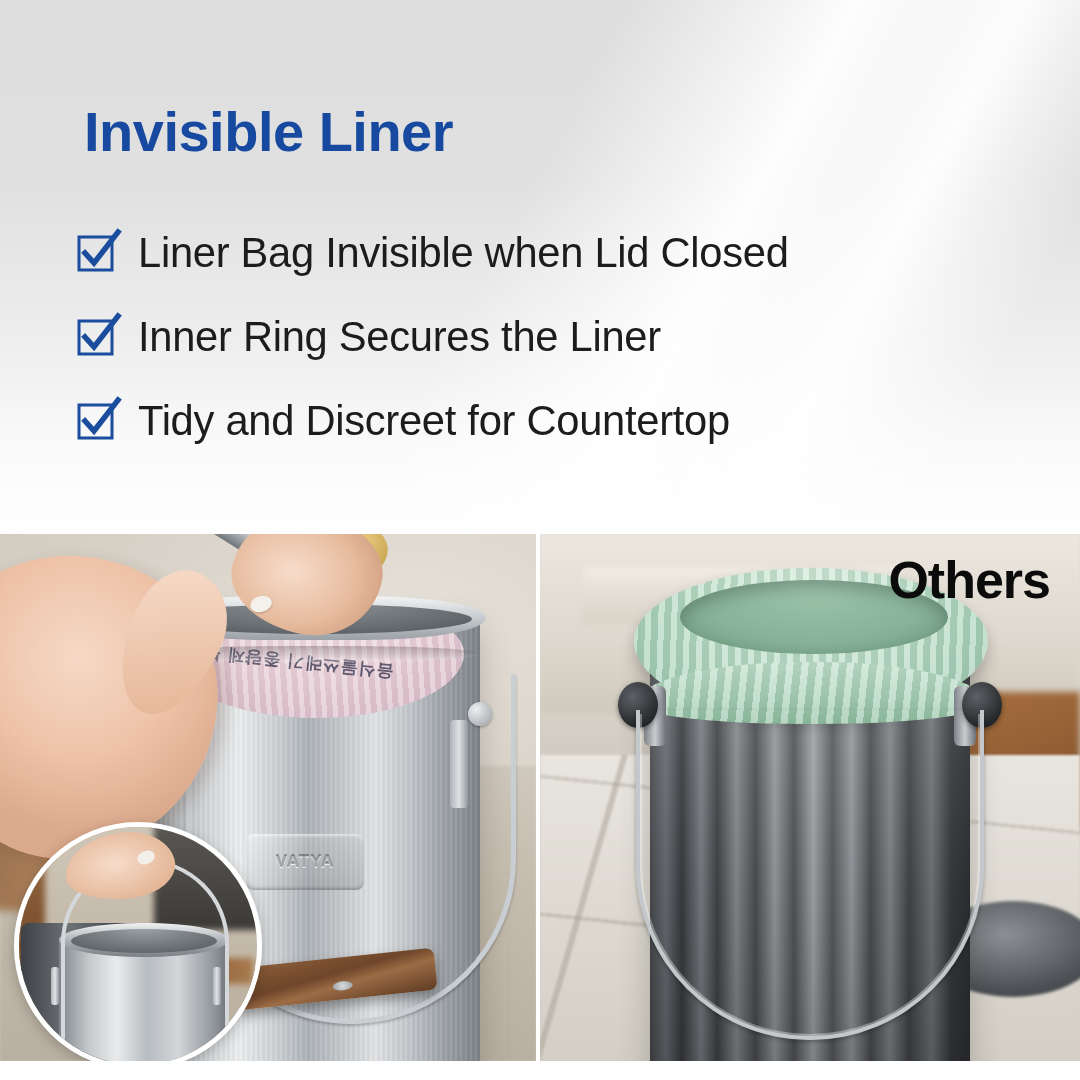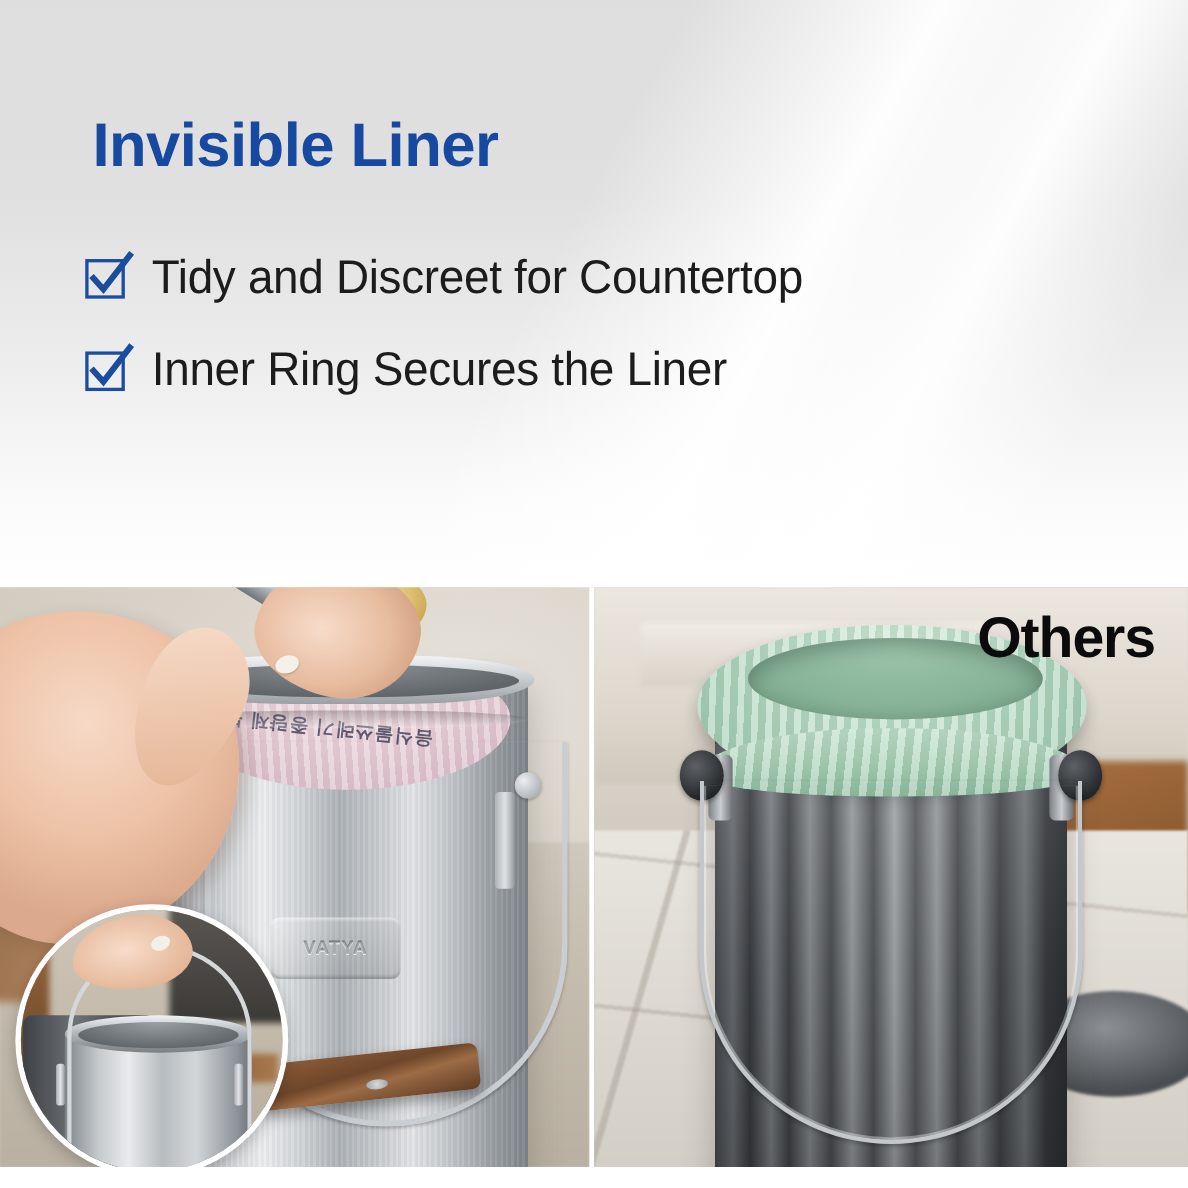--- a/index.html
+++ b/index.html
@@ -1,20 +1,20 @@
 <!DOCTYPE html>
 <html><head>
 <meta charset="utf-8">
 <title>Invisible Liner</title>
 <style>
   * { margin:0; padding:0; box-sizing:border-box; }
   html,body { width:1080px; height:1080px; overflow:hidden; background:#fff; }
   body { font-family:"Liberation Sans", sans-serif; }
 
-  .canvas { position:relative; width:1080px; height:1080px; overflow:hidden; background:#a16207; }
+  .canvas { position:relative; width:1080px; height:1080px; overflow:hidden; background:#4c1d95; }
 
   
   .top-panel {
     position:absolute; left:0; top:0; width:1080px; height:534px;
     background:
       linear-gradient(118deg,
         rgba(255,255,255,0) 0%,
         rgba(255,255,255,0) 46%,
         rgba(255,255,255,0.55) 56%,
         rgba(255,255,255,0.95) 63%,
@@ -417,39 +417,48 @@
 
 <div class="canvas">
 
   <div class="top-panel">
     <div class="sheen-b"></div>
 
     <div class="headline">Invisible Liner</div>
 
     <div class="features">
 
+      <div class="feature-row">
+        <div class="cbox">
+          <svg viewBox="0 0 48 48" xmlns="http://www.w3.org/2000/svg">
+            <rect x="5" y="11" width="33" height="33" fill="none" stroke="#1b4d9e" stroke-width="3"></rect>
+            <path d="M11 27 L20 37 L44 6" fill="none" stroke="#1b4d9e" stroke-width="5.5" stroke-linecap="square" stroke-linejoin="miter"></path>
+          </svg>
+        </div>
+        <div class="feature-text">Liner Bag Invisible when Lid Closed</div>
+      </div>
+
+      <div class="feature-row">
+        <div class="cbox">
+          <svg viewBox="0 0 48 48" xmlns="http://www.w3.org/2000/svg">
+            <rect x="5" y="11" width="33" height="33" fill="none" stroke="#1b4d9e" stroke-width="3"></rect>
+            <path d="M11 27 L20 37 L44 6" fill="none" stroke="#1b4d9e" stroke-width="5.5" stroke-linecap="square" stroke-linejoin="miter"></path>
+          </svg>
+        </div>
+        <div class="feature-text">Inner Ring Secures the Liner</div>
+      </div>
 
       <div class="feature-row">
         <div class="cbox">
           <svg viewBox="0 0 48 48" xmlns="http://www.w3.org/2000/svg">
             <rect x="5" y="11" width="33" height="33" fill="none" stroke="#1b4d9e" stroke-width="3"></rect>
             <path d="M11 27 L20 37 L44 6" fill="none" stroke="#1b4d9e" stroke-width="5.5" stroke-linecap="square" stroke-linejoin="miter"></path>
           </svg>
         </div>
         <div class="feature-text">Tidy and Discreet for Countertop</div>
-      </div>
-
-      <div class="feature-row">
-        <div class="cbox">
-          <svg viewBox="0 0 48 48" xmlns="http://www.w3.org/2000/svg">
-            <rect x="5" y="11" width="33" height="33" fill="none" stroke="#1b4d9e" stroke-width="3"></rect>
-            <path d="M11 27 L20 37 L44 6" fill="none" stroke="#1b4d9e" stroke-width="5.5" stroke-linecap="square" stroke-linejoin="miter"></path>
-          </svg>
-        </div>
-        <div class="feature-text">Inner Ring Secures the Liner</div>
       </div>
 
     </div>
   </div>
 
   <div class="photos">
 
     <div class="pane pane-left">
       <div class="bg-left"></div>
       <div class="counter-left"></div>

